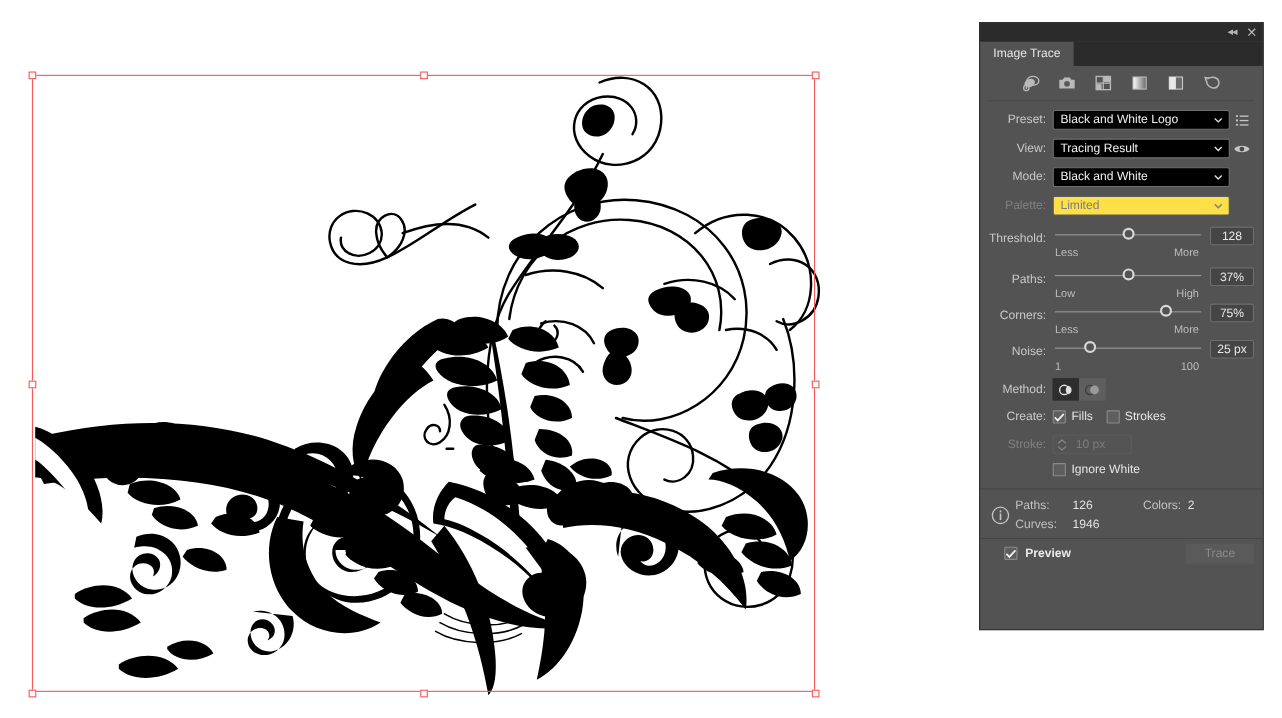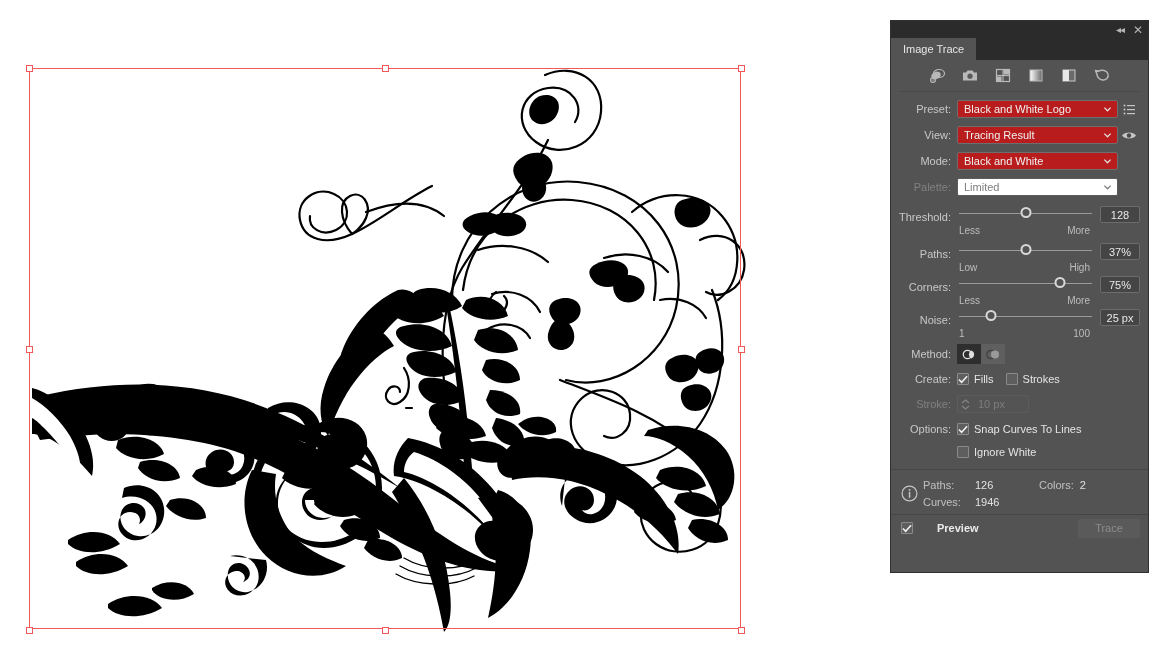--- a/index.html
+++ b/index.html
@@ -83,30 +83,30 @@
     height: 22px; padding: 0 0 0 0; margin: 0 8px;
   }
   .row-label {
     width: 58px; text-align: right; padding-right: 6px;
     color: #c8c8c8; font-size: 11px; white-space: nowrap;
   }
   .row-label.dim { color: #808080; }
 
   .select {
     position: relative; flex: 1;
-    height: 18px; background: #b91c1c;
+    height: 18px; background: #000000;
     border: 1px solid #6e6e6e;
     border-radius: 2px;
     display: flex; align-items: center;
     padding: 0 18px 0 6px;
     color: #f0f0f0; font-size: 11px;
     cursor: pointer;
     white-space: nowrap; overflow: hidden;
   }
-  .select.disabled { background: #ffffff; border-color: #5c5c5c; color: #7d7d7d; cursor: default; }
+  .select.disabled { background: #fde047; border-color: #5c5c5c; color: #7d7d7d; cursor: default; }
   .chev {
     position: absolute; right: 5px; top: 50%;
     transform: translateY(-50%);
     width: 9px; height: 9px;
   }
   .icon-right { width: 22px; display:flex; align-items:center; justify-content:center; cursor:pointer; }
 
   
   .slider-row { display: flex; align-items: flex-end; height: 19px; margin: 0 8px; }
   .slider-wrap { flex: 1; position: relative; height: 19px; margin-right: 6px; }
@@ -171,21 +171,21 @@
   .info-line { display: flex; height: 17px; align-items: center; }
   .info-key { color: #c0c0c0; font-size: 11px; width: 52px; }
   .info-val { color: #e2e2e2; font-size: 11px; width: 64px; }
   .info-key2 { color: #c0c0c0; font-size: 11px; }
   .info-val2 { color: #e2e2e2; font-size: 11px; margin-left: 6px; }
 
   
   #panel-footer-divider { height: 1px; background: #464646; }
   #panel-footer {
     height: 26px; display: flex; align-items: center;
-    padding: 0 8px 0 10px; gap: 24px;
+    padding: 0 8px 0 10px; gap: 7px; margin-left: 12px;
   }
   #preview-label { color: #eaeaea; font-size: 11px; font-weight: bold; }
   #trace-button {
     margin-left: auto; width: 62px; height: 19px;
     background: #5a5a5a; border: 1px solid #5a5a5a; border-radius: 2px;
     color: #8c8c8c; font-size: 11px;
     display: flex; align-items: center; justify-content: center;
     cursor: default;
   }
 </style>
@@ -616,29 +616,20 @@
           <path d="M1 4 L4.5 1 L8 4" fill="none" stroke="#868686" stroke-width="1.1"></path>
         </svg>
         <svg width="9" height="5" viewBox="0 0 9 5">
           <path d="M1 1 L4.5 4 L8 1" fill="none" stroke="#868686" stroke-width="1.1"></path>
         </svg>
       </div>
       <span class="stepper-val">10 px</span>
     </div>
   </div>
 
-  <div class="row" style="margin-top:3px">
-    <div class="row-label">Options:</div>
-    <div class="cbox">
-      <svg width="11" height="9" viewBox="0 0 11 9">
-        <path d="M1 4.5 L4 7.5 L10 1" fill="none" stroke="#f0f0f0" stroke-width="1.8"></path>
-      </svg>
-    </div>
-    <span class="cbox-label">Snap Curves To Lines</span>
-  </div>
   <div class="row" style="margin-top:1px">
     <div class="row-label"></div>
     <div class="cbox"></div>
     <span class="cbox-label">Ignore White</span>
   </div>
 
   <div id="info-divider"></div>
   <div id="info-section">
     <div id="info-icon">
       <svg width="17" height="17" viewBox="0 0 17 17">

